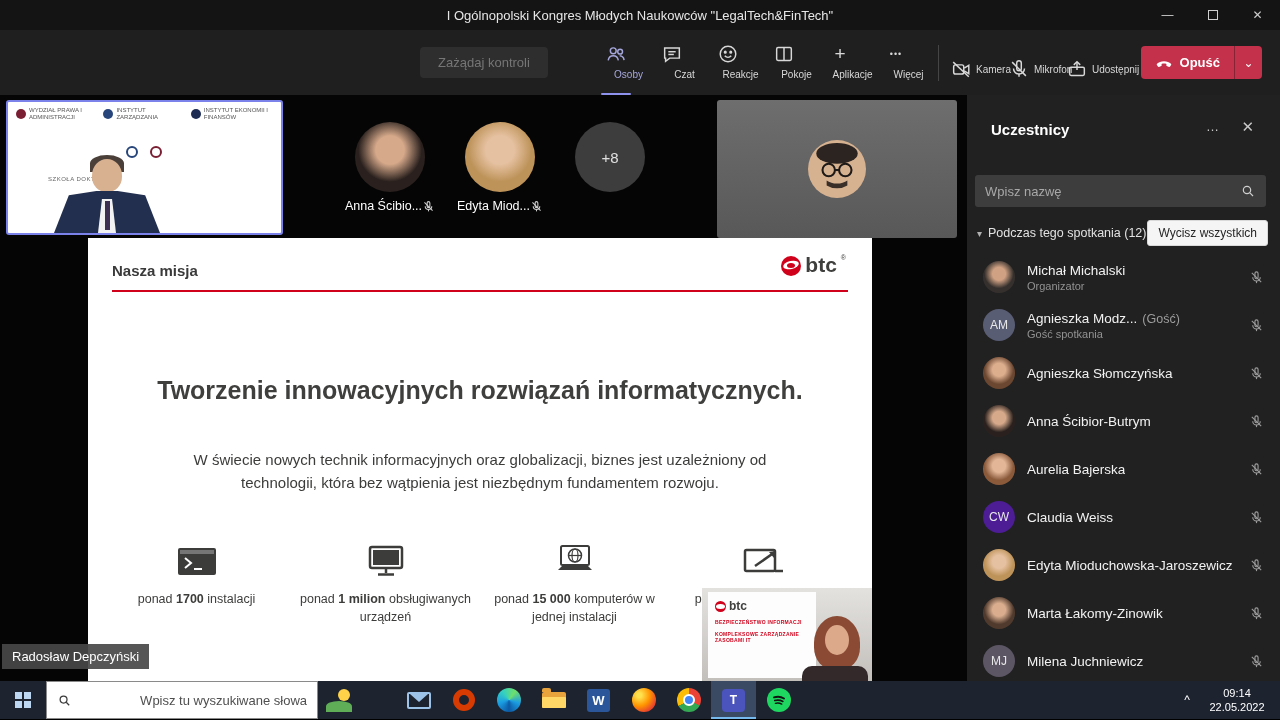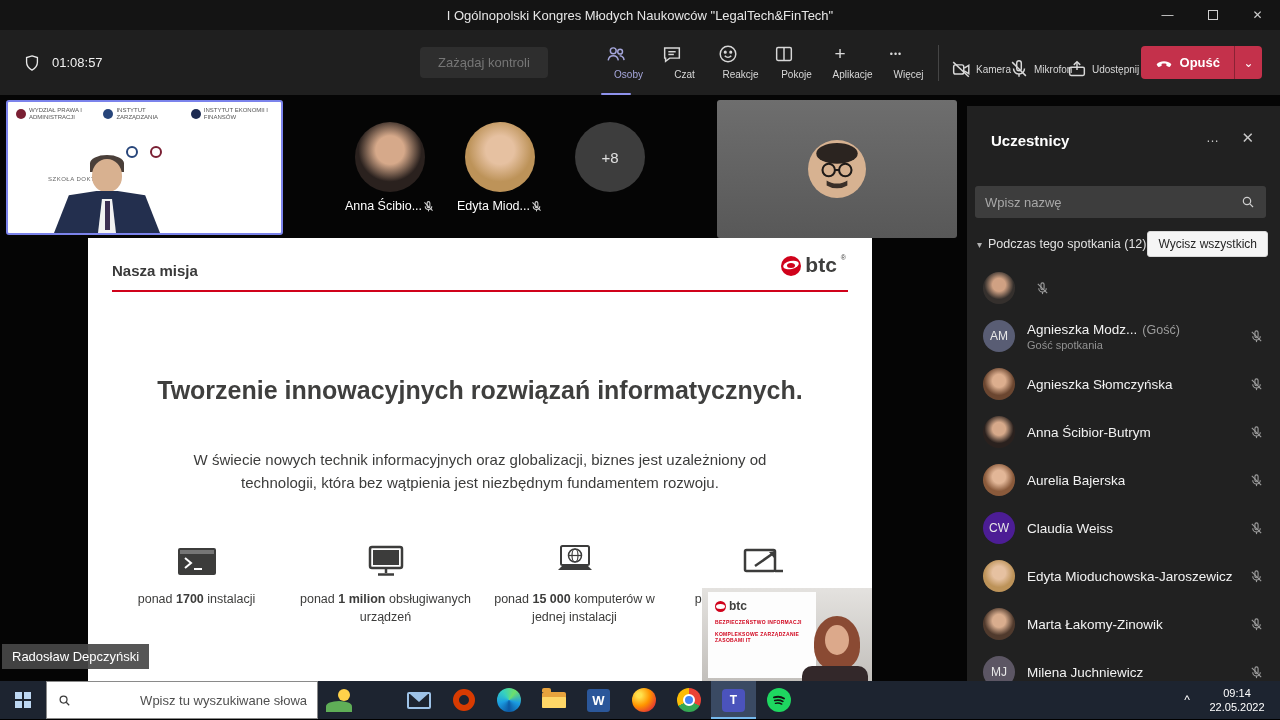--- a/index.html
+++ b/index.html
@@ -107,21 +107,21 @@
   .wc-line { font-size:5px; color:#d0021b; margin-top:6px; font-weight:bold; letter-spacing:.3px; }
   .wc-woman { position:absolute; right:4px; bottom:0; width:66px; height:66px; }
   .ww-hair { position:absolute; right:8px; top:0; width:46px; height:54px; border-radius:50% 50% 42% 42%; background:#8a4a33; }
   .ww-face { position:absolute; right:19px; top:9px; width:24px; height:30px; border-radius:50%; background:#dca98b; }
   .ww-body { position:absolute; right:0; bottom:0; width:66px; height:16px; border-radius:10px 10px 0 0; background:#33282a; }
 
   .speaker-label { position:absolute; left:2px; top:549px; background:rgba(72,72,72,.92); color:#fff;
     font-size:13px; padding:5px 10px; }
 
   
-  .panel { position:absolute; top:106px; right:0; width:313px; bottom:38px; background:#212121; }
+  .panel { position:absolute; top:95px; right:0; width:313px; bottom:38px; background:#212121; }
   .panel-h { position:absolute; top:26px; left:24px; font-size:15px; font-weight:bold; color:#fff; }
   .panel-more { position:absolute; top:24px; right:60px; color:#c8c8c8; font-size:13px; letter-spacing:1px; }
   .panel-close { position:absolute; top:23px; right:26px; color:#c8c8c8; font-size:15px; }
   .p-search { position:absolute; top:80px; left:8px; right:14px; height:32px; background:#3d3d3d;
     border-radius:3px; display:flex; align-items:center; padding:0 10px; }
   .p-search input { flex:1; background:transparent; border:none; outline:none; color:#e8e8e8;
     font-size:13px; font-family:inherit; }
   .p-search input::placeholder { color:#a8a8a8; }
   .p-section { position:absolute; top:122px; left:10px; right:12px; height:32px; display:flex; align-items:center; }
   .sec-chev { color:#b0b0b0; font-size:10px; margin-right:6px; }
@@ -195,28 +195,20 @@
     <div class="win-controls">
       <span class="wc">—</span>
       <span class="wc">
           <span class="maxbox"></span>
         </span>
       <span class="wc">✕</span>
     </div>
   </div>
 
   <div class="toolbar">
-    <div class="tb-left">
-      <span style="display:flex">
-        <svg width="20" height="20" viewBox="0 0 24 24" fill="none" stroke="#e8e8e8" stroke-width="1.6">
-            <path d="M12 3.5l6.5 2v5.5c0 4.5-3 7.5-6.5 9.5-3.5-2-6.5-5-6.5-9.5V5.5z"></path>
-          </svg>
-      </span>
-      <span class="timer">01:08:57</span>
-    </div>
 
     <button class="req-btn">Zażądaj kontroli</button>
 
     <div class="tabs">
       <button class="tab active">
         <span style="display:flex">
           <svg width="22" height="22" viewBox="0 0 24 24" fill="none" stroke="currentColor" stroke-width="1.6">
               <circle cx="9" cy="8.5" r="3.2"></circle>
               <path d="M3.5 19c.5-3.2 2.8-5 5.5-5s5 1.8 5.5 5"></path>
               <circle cx="16.5" cy="9.5" r="2.6"></circle>
@@ -482,20 +474,26 @@
     <div class="p-section">
       <span class="sec-chev">▾</span>
       <span class="sec-label">Podczas tego spotkania (12)</span>
       <button class="mute-all">Wycisz wszystkich</button>
     </div>
 
     <div class="p-list">
 
       <div class="p-row">
         <div class="p-av av-photo-m1"></div>
+        <div class="p-meta">
+          <div class="p-name-line">
+              <span class="p-name">Michał Michalski</span>
+            </div>
+          <div class="p-sub">Organizator</div>
+        </div>
         <span class="p-mic">
             <svg width="15" height="15" viewBox="0 0 24 24" fill="none" stroke="#9d9d9d" stroke-width="1.8">
               <path d="M9.5 5.5a2.5 2.5 0 0 1 5 0v6a2.5 2.5 0 0 1-5 0z"></path>
               <path d="M6 11.5a6 6 0 0 0 12 0"></path>
               <line x1="12" y1="17.5" x2="12" y2="21"></line>
               <line x1="4.5" y1="4.5" x2="19.5" y2="19.5"></line>
             </svg>
           </span>
       </div>
 

